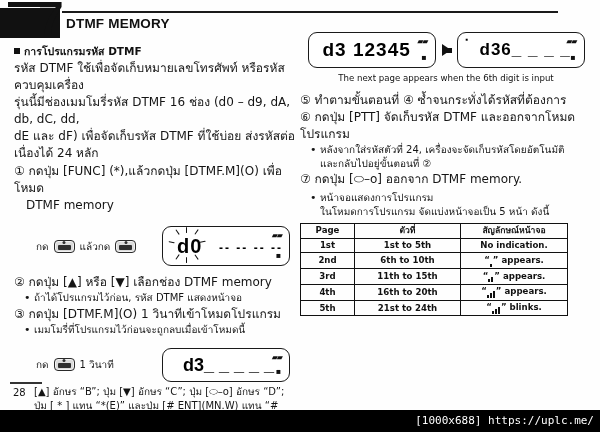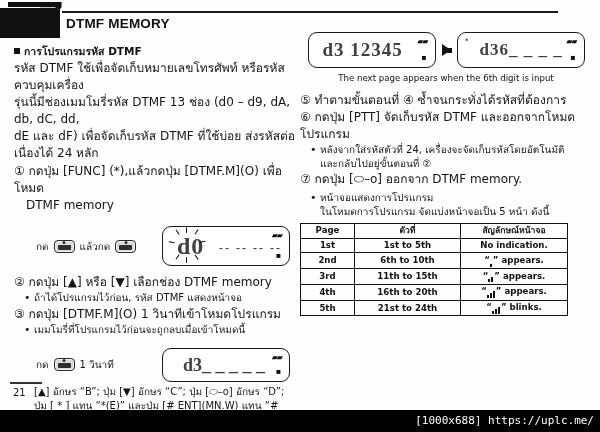--- a/index.html
+++ b/index.html
@@ -88,23 +88,23 @@
   }
 
   
   .lcd {
     border: 1.4px solid #1a1a1a;
     border-radius: 9px;
     background: #fff;
     position: relative;
   }
   .lcd-seg {
-    font-family: Liberation Serif, serif;
+    font-family: Liberation Sans, sans-serif;
     font-weight: bold;
-    color: #404040;
+    color: #000000;
     letter-spacing: 1px;
   }
   .lcd-ant {
     position: absolute; right: 7px; top: 4px;
     font-size: 8px; letter-spacing: -1px; color:#111; font-weight:bold;
   }
   .lcd-dot {
     position:absolute; right: 8px; bottom: 5px;
     font-size:8px; color:#111;
   }
@@ -178,21 +178,21 @@
     <div class="hdr-title">DTMF MEMORY</div>
   </div>
 
   <div class="col-l">
 
     <div class="sec-head">
       <span class="sq"></span><span>การโปรแกรมรหัส DTMF</span>
     </div>
 
     <p class="body">รหัส DTMF ใช้เพื่อจัดเก็บหมายเลขโทรศัพท์ หรือรหัสควบคุมเครื่อง</p>
-    <p class="body">รุ่นนี้มีช่องเมมโมรี่รหัส DTMF 13 ช่อง (d0 – d9, dA, db, dC, dd,</p>
+    <p class="body">รุ่นนี้มีช่องเมมโมรี่รหัส DTMF 16 ช่อง (d0 – d9, dA, db, dC, dd,</p>
     <p class="body">dE และ dF) เพื่อจัดเก็บรหัส DTMF ที่ใช้บ่อย ส่งรหัสต่อเนื่องได้ 24 หลัก</p>
 
     <p class="body" style="margin-top:1px">① กดปุ่ม [FUNC] (*),แล้วกดปุ่ม [DTMF.M](O) เพื่อโหมด</p>
     <p class="body ind">DTMF memory</p>
 
     <div style="display:flex; align-items:center; margin-top:9px; height:46px;">
       <div class="keyrow" style="width:148px; padding-left:22px;">
         <span>กด</span>
         <span class="keybtn">
             <b></b>
@@ -211,21 +211,21 @@
           <div class="blink-rays">
             <span style="left:0px;  top:-7px; transform:rotate(-35deg);"></span>
             <span style="left:9px;  top:-9px;"></span>
             <span style="left:19px; top:-7px; transform:rotate(35deg);"></span>
             <span style="left:-6px; top:3px;  transform:rotate(-78deg);"></span>
             <span style="left:25px; top:3px;  transform:rotate(78deg);"></span>
             <span style="left:0px;  top:18px; transform:rotate(35deg);"></span>
             <span style="left:9px;  top:21px;"></span>
             <span style="left:19px; top:18px; transform:rotate(-35deg);"></span>
           </div>
-          <div class="lcd-seg" style="font-size:24px; line-height:20px;">d0</div>
+          <div class="lcd-seg" style="font-size:20px; line-height:20px;">d0</div>
         </div>
         <div class="lcd-seg" style="position:absolute; left:56px; top:14px; font-size:12px; letter-spacing:2px;">-- -- -- --</div>
       </div>
     </div>
 
     <p class="body" style="margin-top:5px">② กดปุ่ม [▲] หรือ [▼] เลือกช่อง DTMF memory</p>
     <p class="bul">ถ้าได้โปรแกรมไว้ก่อน, รหัส  DTMF แสดงหน้าจอ</p>
     <p class="body">③ กดปุ่ม [DTMF.M](O) 1 วินาทีเข้าโหมดโปรแกรม</p>
     <p class="bul">เมมโมรี่ที่โปรแกรมไว้ก่อนจะถูกลบเมื่อเข้าโหมดนี้</p>
 
@@ -309,16 +309,16 @@
           <tr>
             <td class="c0">5th</td>
             <td class="c1">21st to 24th</td>
             <td><span>“</span><span class="bars"><i style="height: 3px;"></i><i style="height: 5px;"></i><i style="height: 7px;"></i></span><span>” blinks.</span></td>
           </tr>
         </tbody>
     </table>
   </div>
 
   <div class="foot-rule"></div>
-  <div class="pgnum">21</div>
+  <div class="pgnum">28</div>
 </div>
 
 <div class="watermark">[1000x688] https://uplc.me/</div>
 
 </body></html>

